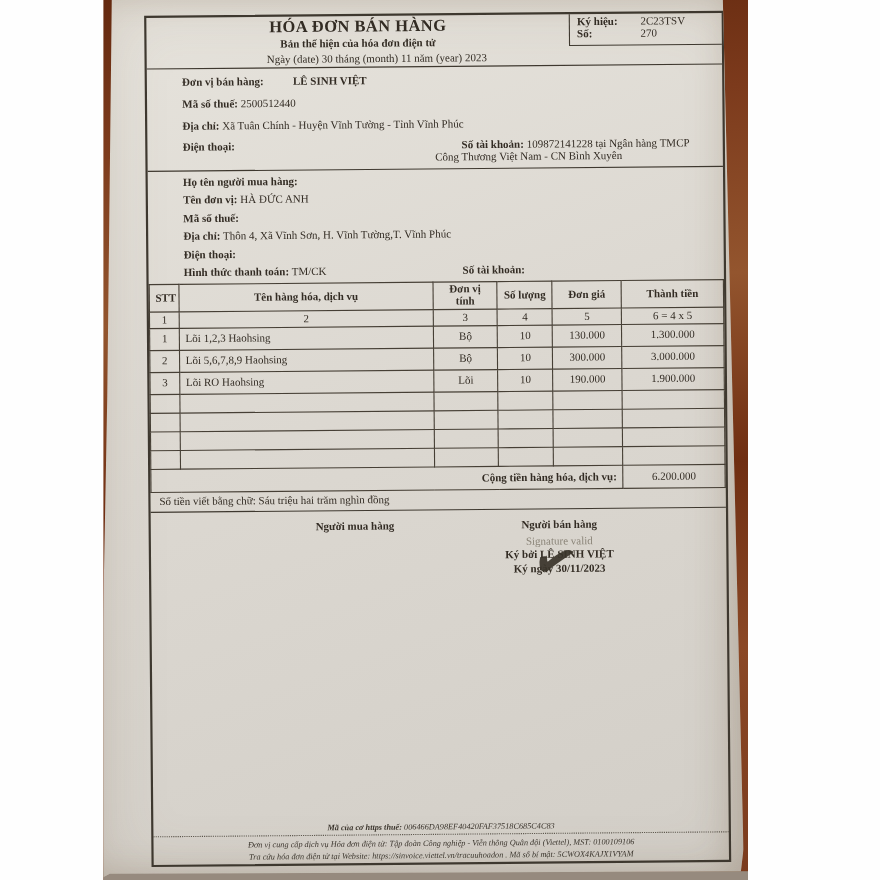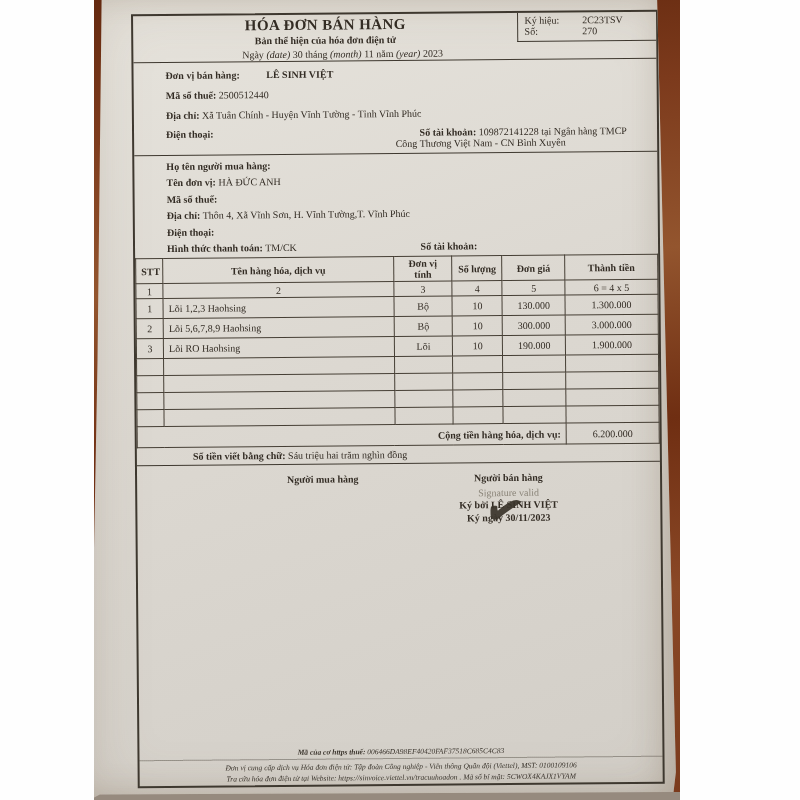--- a/index.html
+++ b/index.html
@@ -14,44 +14,44 @@
   .invoice{position:absolute;left:37px;top:12px;width:527px;height:774px;
     border:2px solid #3e382f;transform:rotate(-0.5deg);transform-origin:50% 0;
     color:#332c24;box-sizing:border-box;}
   
   .hdr{position:relative;height:46px;border-bottom:1px solid #3e382f;}
   .hdr-left{position:absolute;left:0;top:0;width:73.5%;text-align:center;padding-top:2px;}
   .title{font-size:15px;font-weight:bold;letter-spacing:.4px;}
   .subtitle{font-size:10px;font-weight:bold;margin-top:1px;}
   .hdr-right{position:absolute;right:0;top:0;width:26.5%;height:29px;box-sizing:border-box;
     border-left:1px solid #3e382f;border-bottom:1px solid #3e382f;font-size:10px;padding:2px 6px;}
-  .hdr-right .lbl{font-weight:normal;display:inline-block;width:46%;}
+  .hdr-right .lbl{font-weight:bold;display:inline-block;width:46%;}
   .date-line{position:absolute;left:0;bottom:1px;width:80%;text-align:center;font-size:10px;}
-  .it{font-style:italic;}
+  .it{}
   
   .sec{font-size:10px;padding:3px 8px 4px;border-bottom:1px solid #3e382f;}
   .sec .lbl{font-weight:bold;margin-left:24px;}
   .row1{line-height:13px;margin:3px 0 7px;}
   .row2{line-height:16.4px;}
   .split{display:flex;}
   .split .left{width:50%;}
   .split .right{width:50%;}
   .sec2{border-bottom:none;padding-bottom:1px;}
   
   table{width:100%;border-collapse:collapse;font-size:10px;table-layout:fixed;}
   th,td{border:1px solid #463f35;padding:1px 5px;overflow:hidden;}
   th{font-weight:bold;height:18px;}
   tr.nums td{height:12px;text-align:center;}
   tbody td{height:17px;}
   tr.empty td{height:14px;}
   .c{text-align:center;}.l{text-align:left;}.r{text-align:center;}
   .total-label{font-weight:bold;text-align:right;height:18px;}
   
   .words{font-size:10px;padding:3px 8px;border-bottom:1px solid #3e382f;}
-  .words .lbl{font-weight:bold;margin-left:48px;}
+  .words .lbl{font-weight:normal;}
   
   .signs{position:relative;height:92px;font-size:10px;}
   .buyer-sign{position:absolute;left:18%;top:9px;width:35%;text-align:center;font-weight:bold;}
   .seller-sign{position:absolute;left:52%;top:9px;width:38%;text-align:center;}
   .seller-sign .t{font-weight:bold;}
   .stamp1{color:#8a8478;margin-top:4px;}
   .stamp2,.stamp3{font-weight:bold;line-height:13px;}
   .check-icon{position:absolute;left:66.5%;top:20px;font-size:46px;color:#3b352c;
     transform:rotate(16deg);opacity:.93;font-family:"DejaVu Sans",sans-serif;}
   

